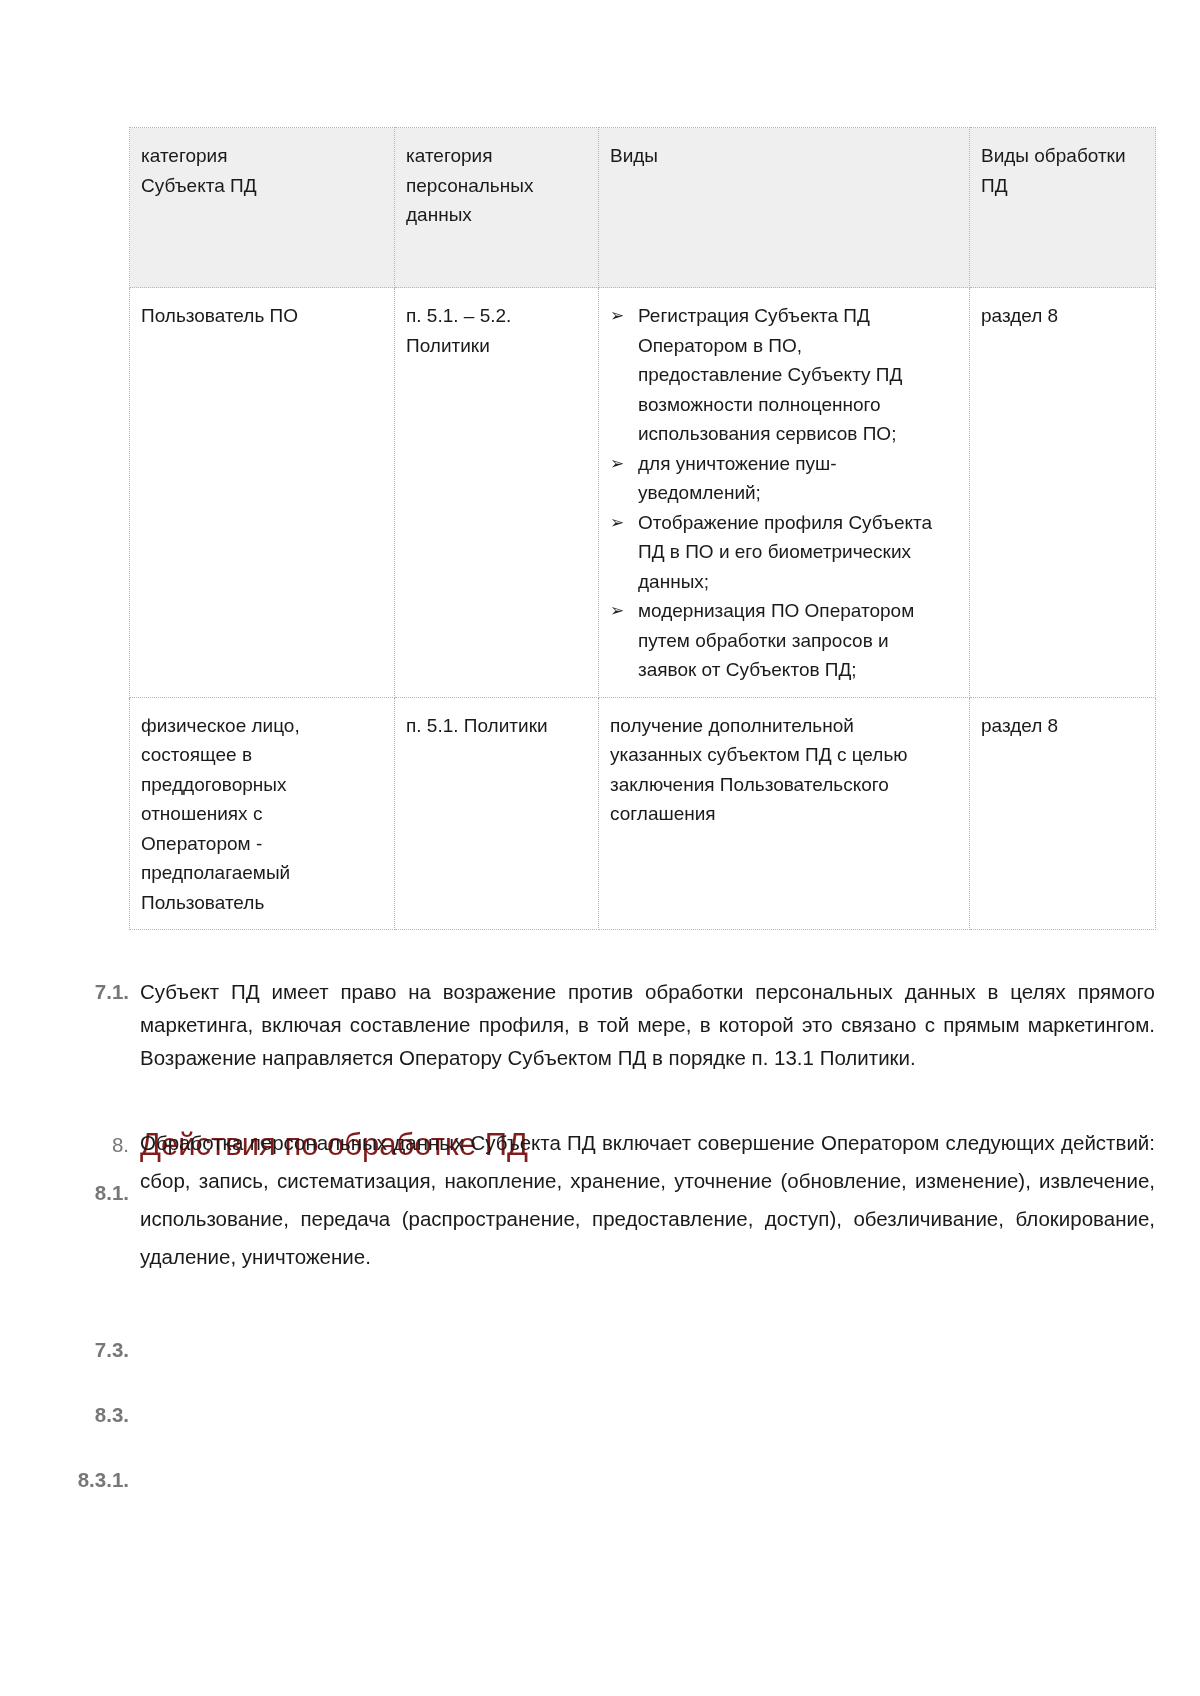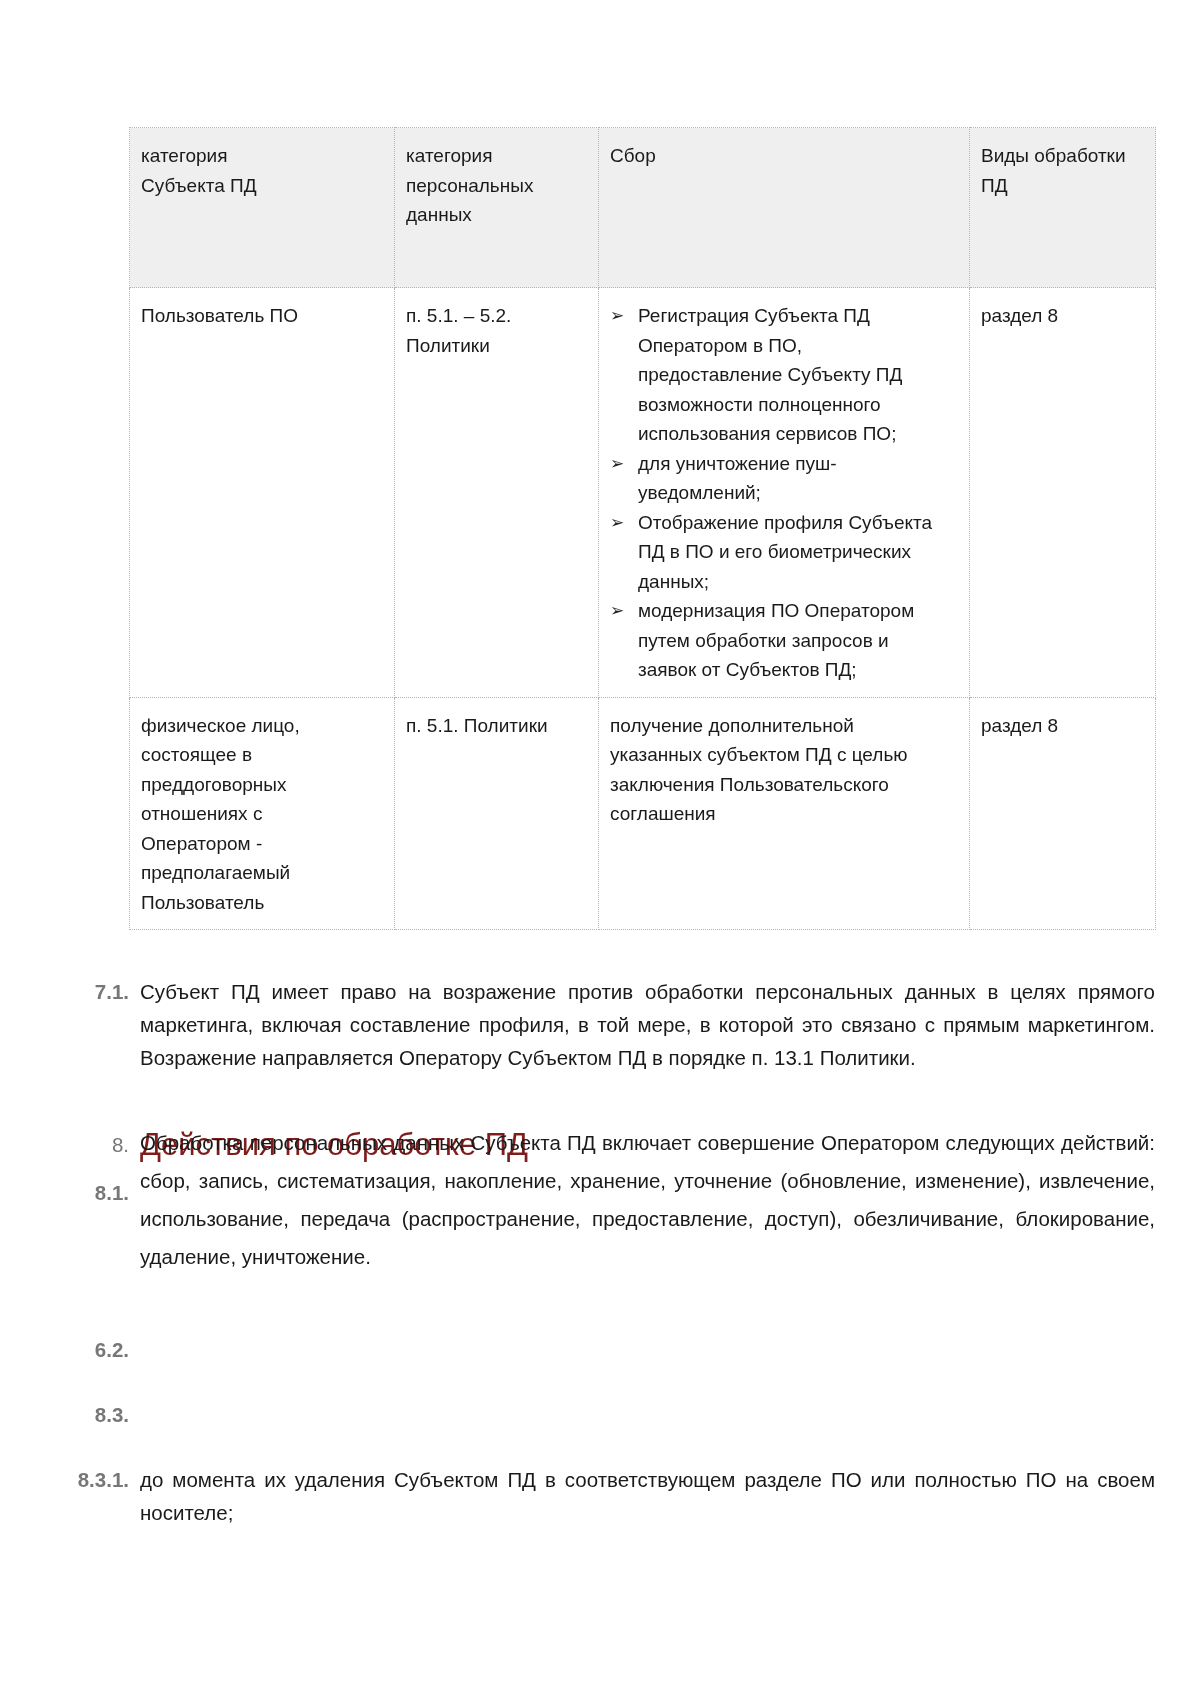--- a/index.html
+++ b/index.html
@@ -42,21 +42,21 @@
         <th>
           <div>категория</div>
           <div>Субъекта ПД</div>
         </th>
         <th>
           <div>категория</div>
           <div>персональных</div>
           <div>данных</div>
         </th>
         <th>
-          <div>Сбор</div>
+          <div>Виды</div>
         </th>
         <th>
           <div>Виды обработки</div>
           <div>ПД</div>
         </th>
       </tr>
     </thead>
     <tbody>
       <tr>
         <td>Пользователь ПО</td>
@@ -82,20 +82,19 @@
 
   <div class="num" style="top:975px">7.1.</div>
   <div class="para" style="top:975px">Субъект ПД имеет право на возражение против обработки персональных данных в целях прямого маркетинга, включая составление профиля, в той мере, в которой это связано с прямым маркетингом. Возражение направляется Оператору Субъектом ПД в порядке п. 13.1 Политики.</div>
 
   <div class="hnum" style="top:1125px">8.</div>
   <div class="heading" style="top:1125px">Действия по обработке ПД</div>
 
   <div class="num" style="top:1176px">8.1.</div>
   <div class="para loose" style="top:1124px">Обработка персональных данных Субъекта ПД включает совершение Оператором следующих действий: сбор, запись, систематизация, накопление, хранение, уточнение (обновление, изменение), извлечение, использование, передача (распространение, предоставление, доступ), обезличивание, блокирование, удаление, уничтожение.</div>
 
-  <div class="num" style="top:1333px">6.2.</div>
+  <div class="num" style="top:1333px">7.3.</div>
 
   <div class="num" style="top:1398px">8.3.</div>
 
   <div class="num" style="top:1463px">8.3.1.</div>
-  <div class="para" style="top:1463px">до момента их удаления Субъектом ПД в соответствующем разделе ПО или полностью ПО на своем носителе;</div>
 
 </div>
 
 </body></html>

